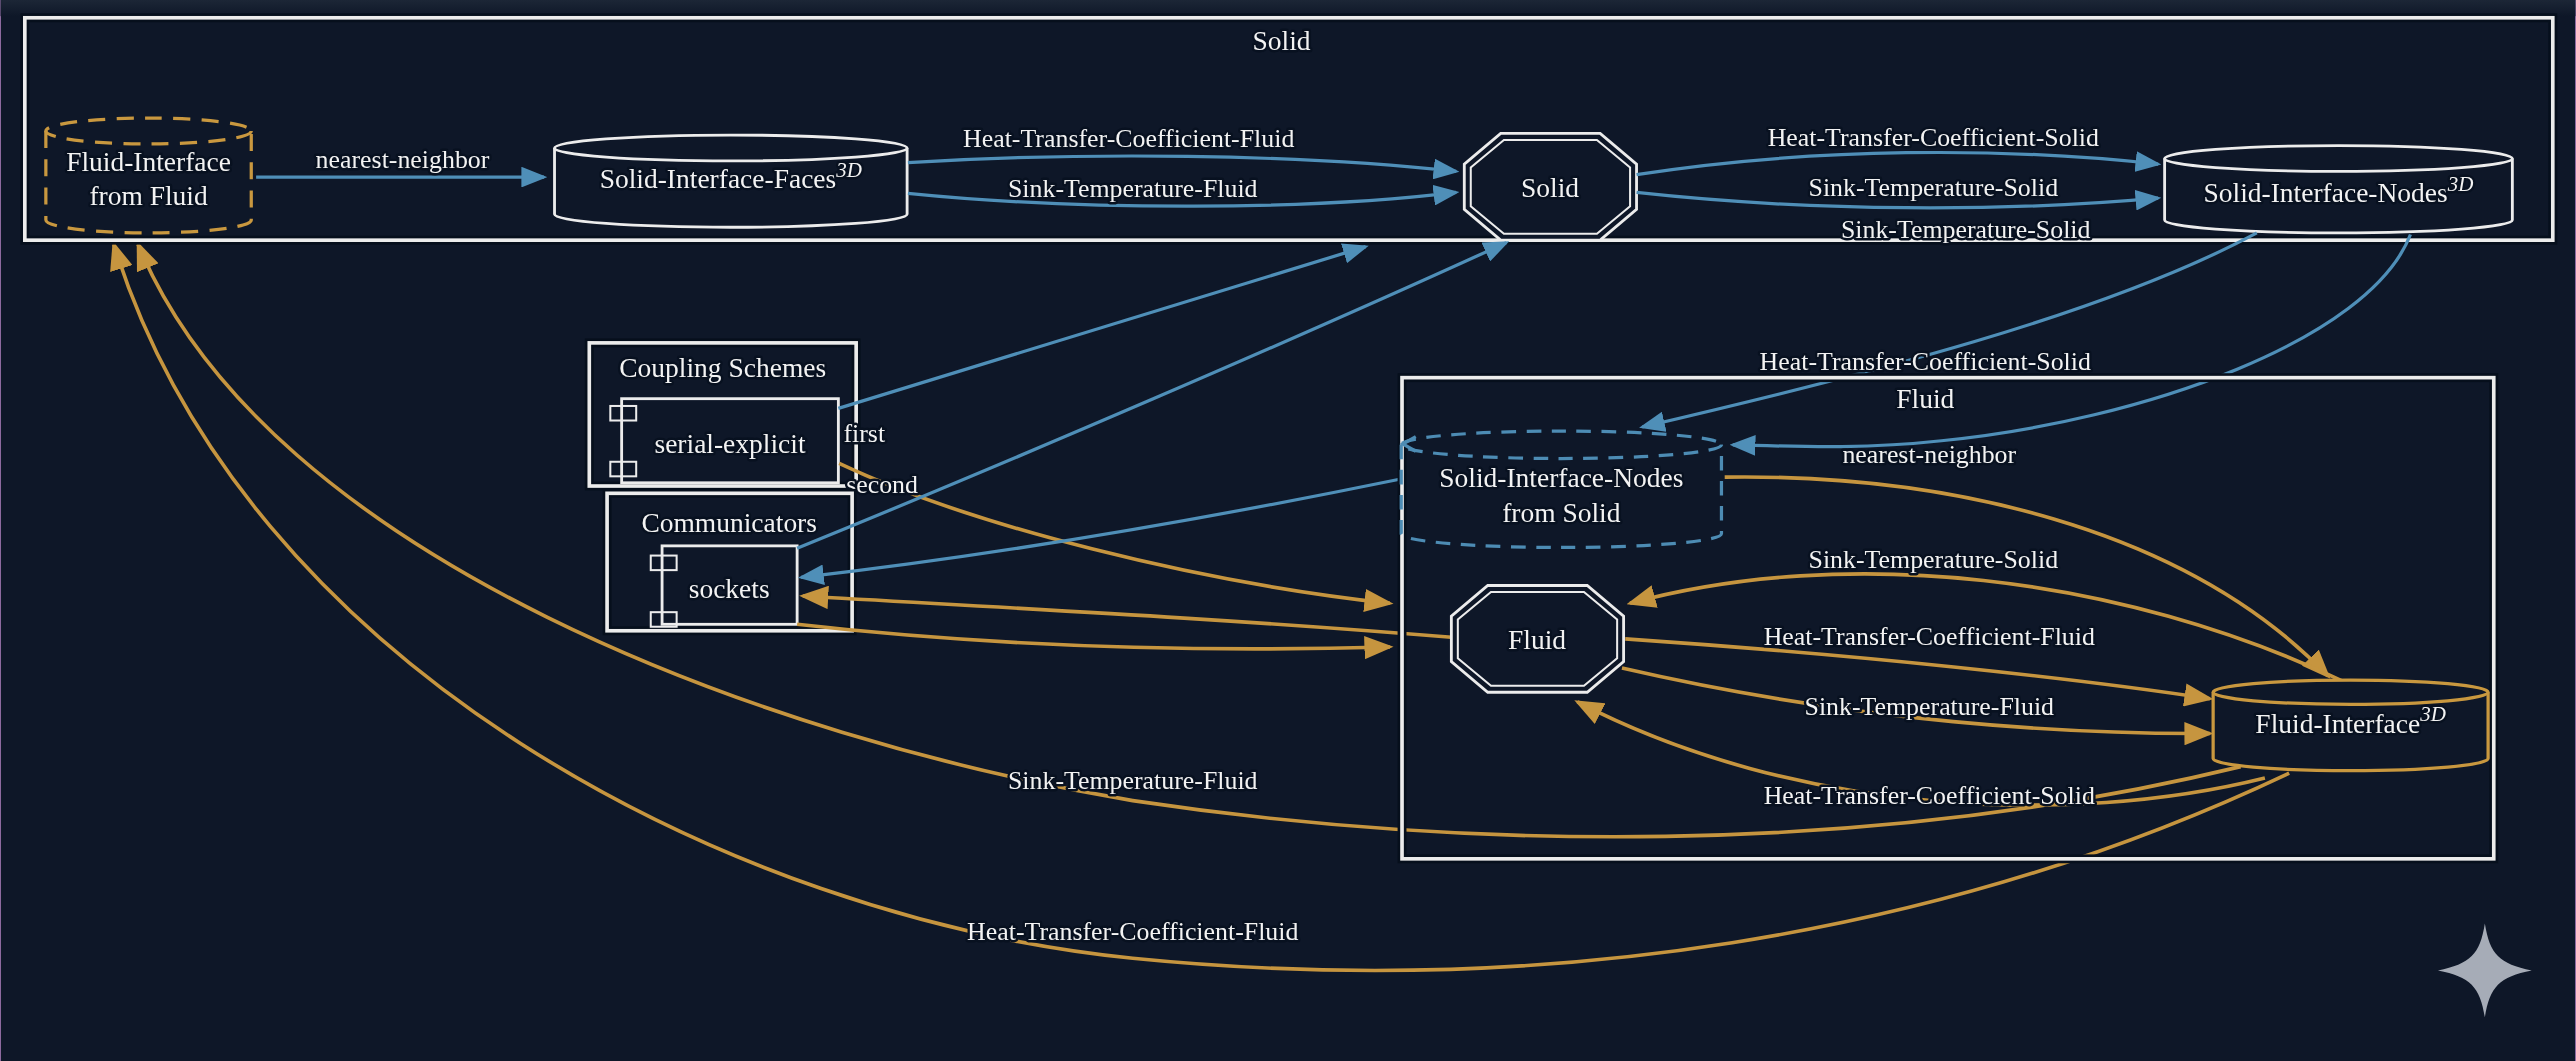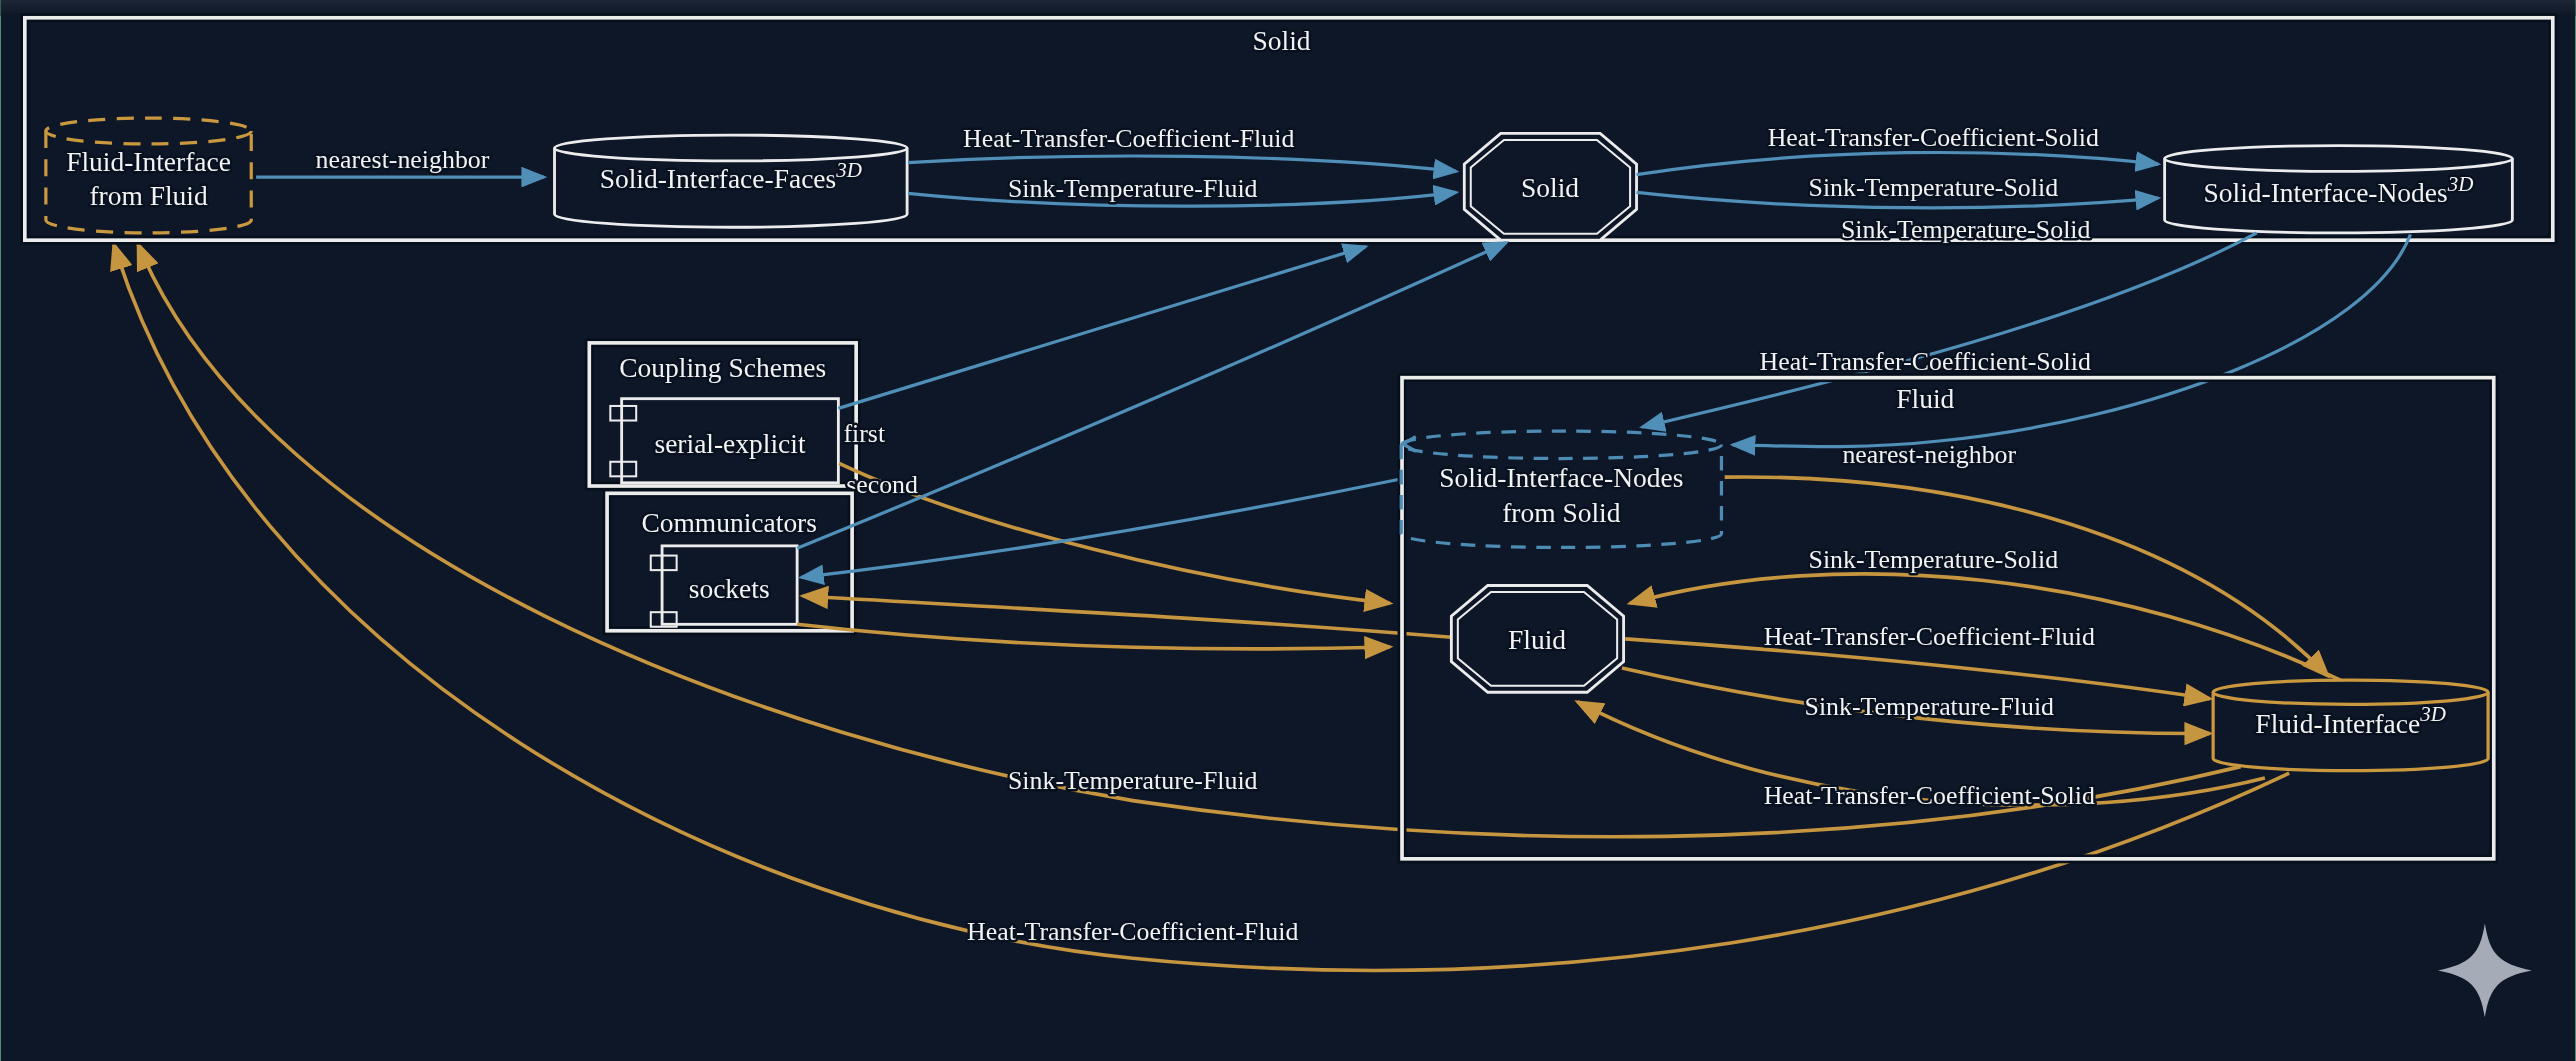--- a/index.html
+++ b/index.html
@@ -1,16 +1,16 @@
 <!DOCTYPE html>
 <html style="font-size:13px"><head>
 <meta charset="utf-8">
 <style>
   html,body{margin:0;padding:0;background:#0e1728;}
-  .stage{position:relative;width:2576px;height:1061px;background:#86efac;overflow:hidden;}
+  .stage{position:relative;width:2576px;height:1061px;background:#f0abfc;overflow:hidden;}
   svg{display:block}
   text{font-family:"Liberation Serif","DejaVu Serif",serif;fill:#f3f3f3;
        paint-order:stroke;stroke:#081120;stroke-width:6px;stroke-linejoin:round;}
   .edge-label{font-size:32px;}
   .node-label{font-size:34px;}
   .box-title{font-size:34px;}
   .sup{font-size:26px;font-style:italic;}
   .wire-b{fill:none;stroke:#4f8fb8;stroke-width:4px;}
   .wire-o{fill:none;stroke:#c6953f;stroke-width:4.5px;}
   .frame-halo{fill:none;stroke:#060f1c;stroke-width:11px;}

